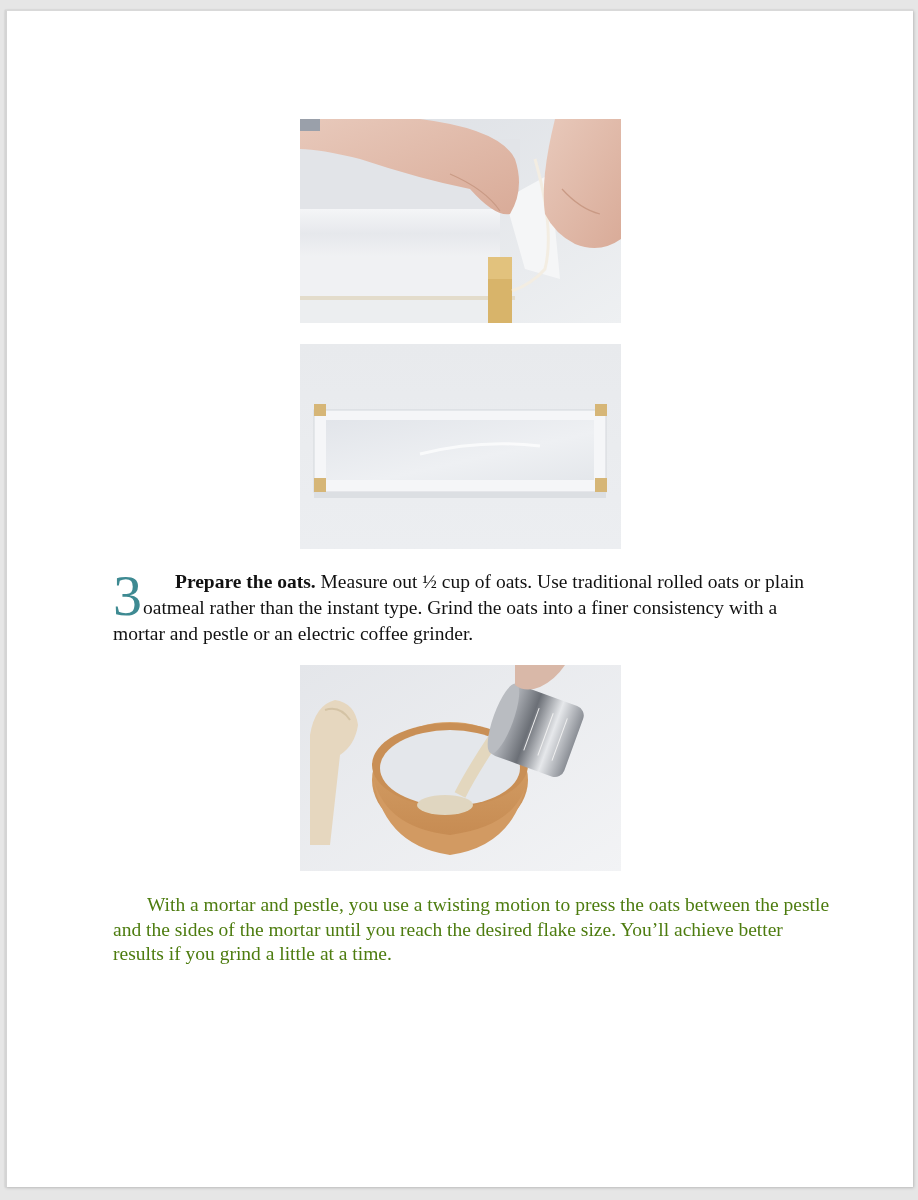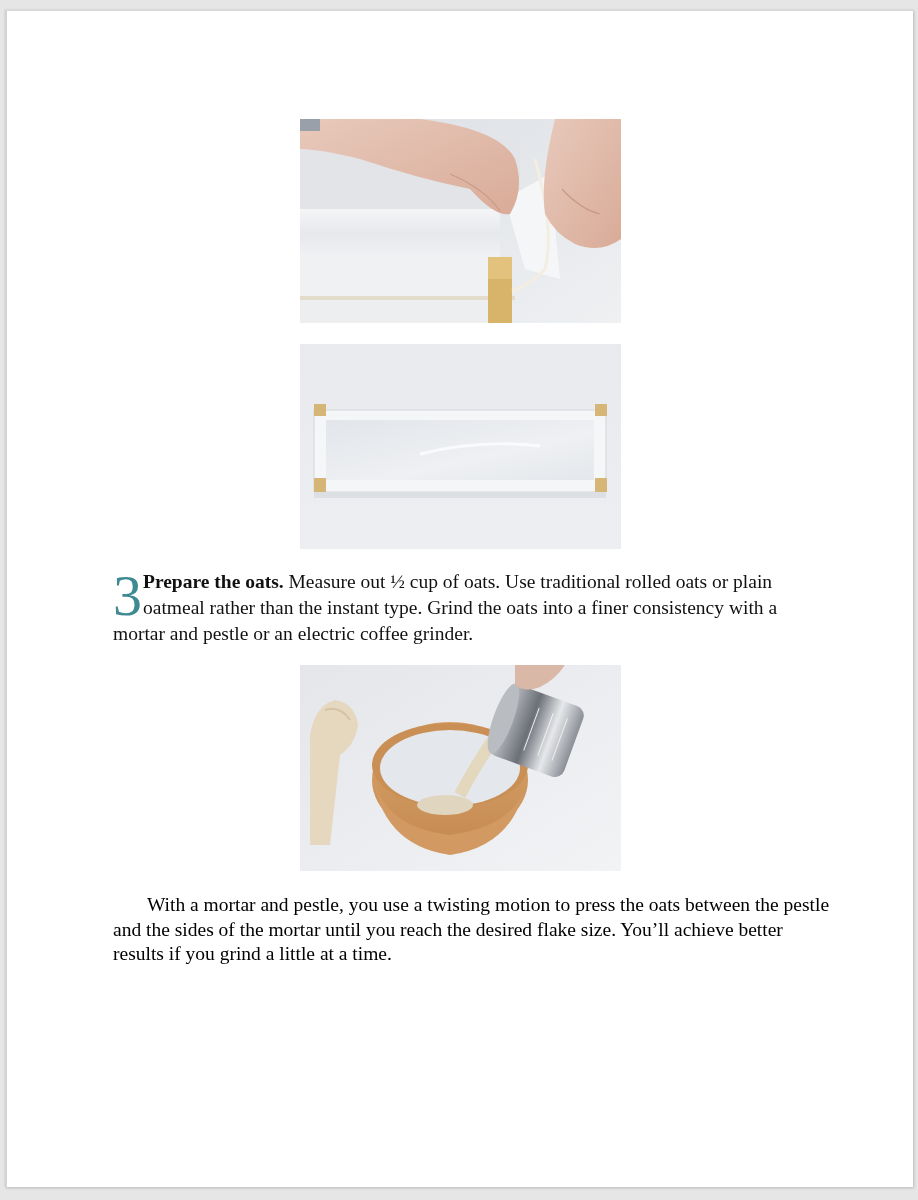--- a/index.html
+++ b/index.html
@@ -52,30 +52,30 @@
     }
     .dropcap {
       float: left;
       font-size: 58px;
       line-height: 46px;
       margin-top: 4px;
       margin-right: 1px;
       color: #3e8a92;
       font-family: "Liberation Serif", serif;
     }
-    .step b { font-weight: bold; }
+    .step b { font-weight: bold; margin-left: 32px; }
 
     .para {
       position: absolute;
       left: 106px;
       top: 882px;
       width: 720px;
       font-size: 19.5px;
       line-height: 24.5px;
-      color: #000000;
+      color: #4d7c0f;
       text-indent: 34px;
     }
   </style>
 </head>
 <body>
 
 <div class="page">
 
   <div class="figure" id="fig1">
     <svg viewBox="0 0 321 204" preserveAspectRatio="none">

